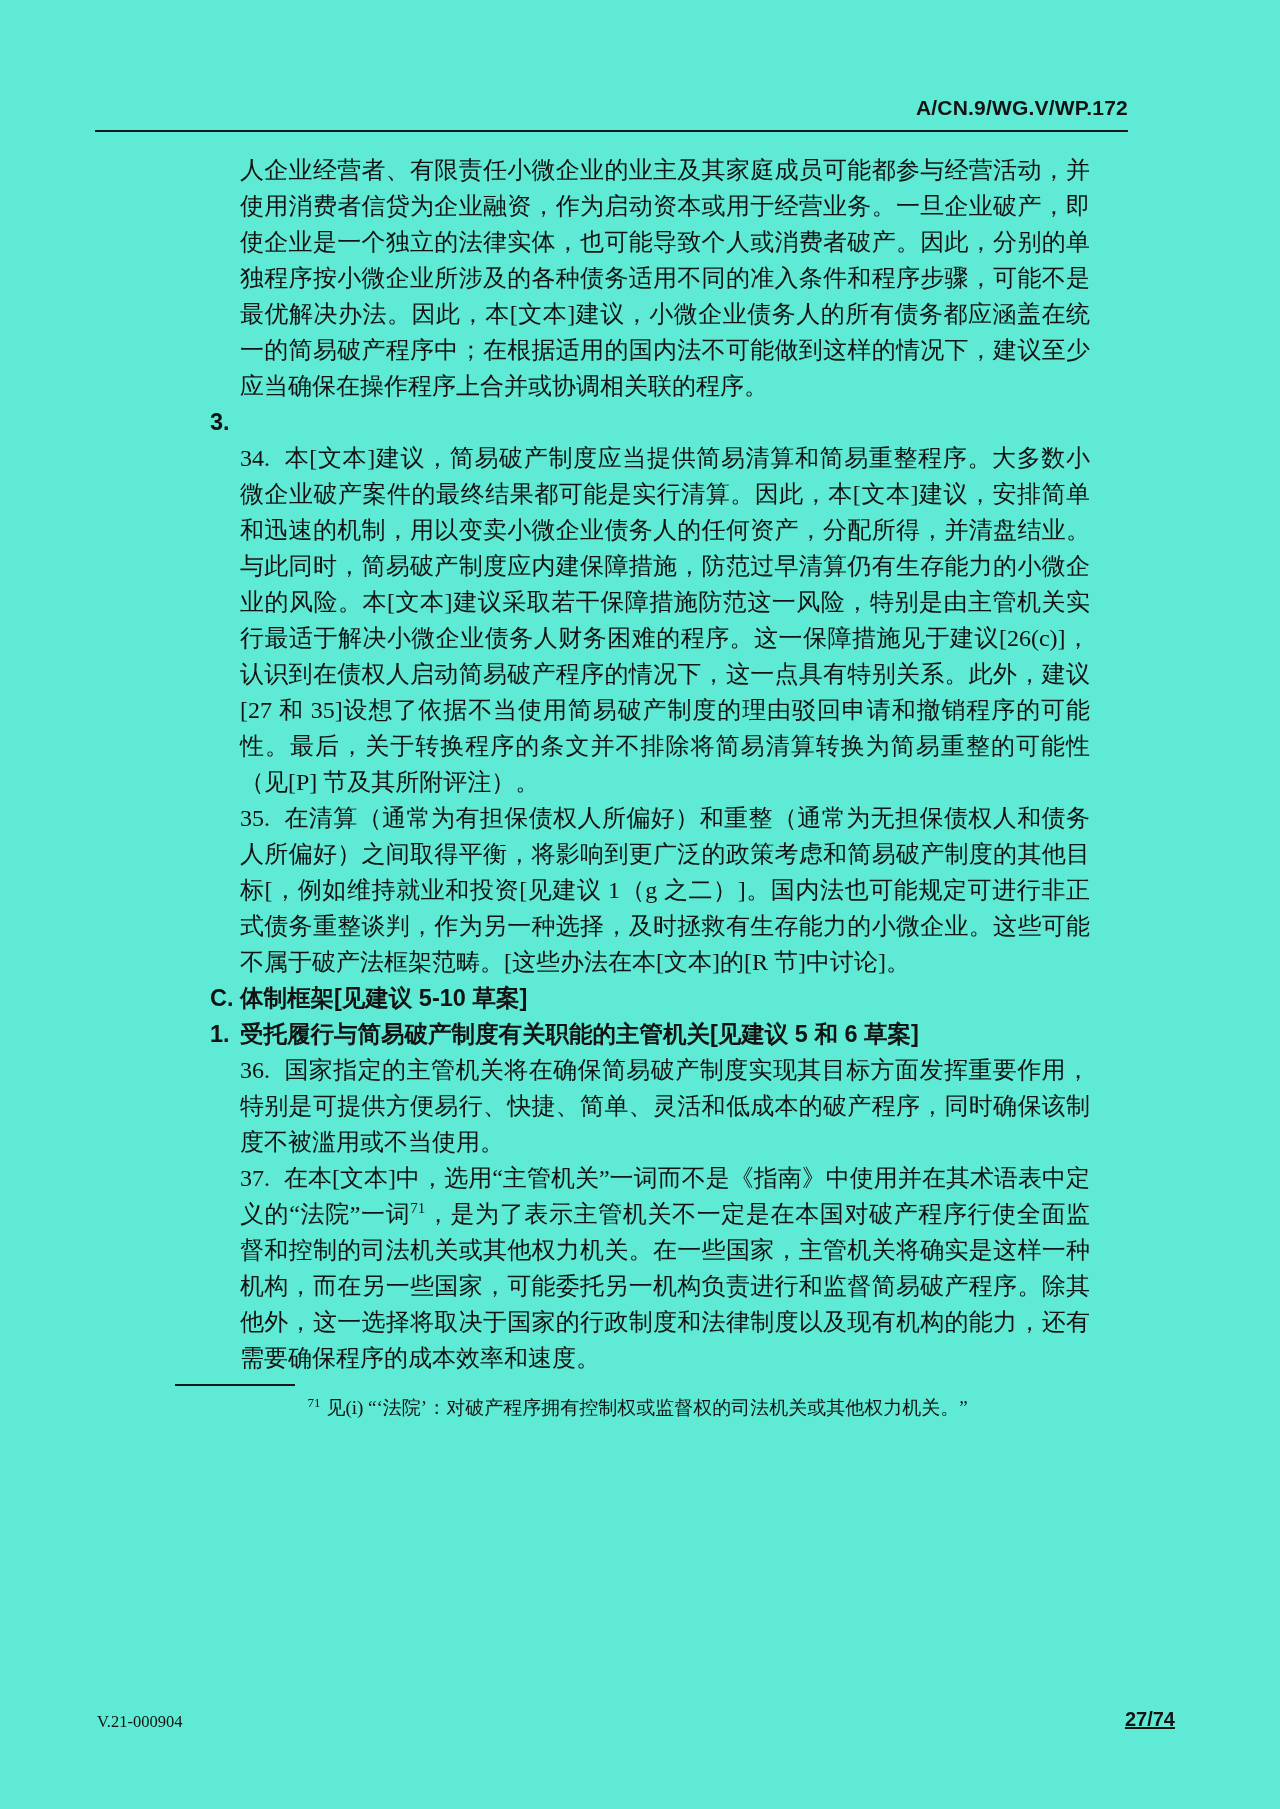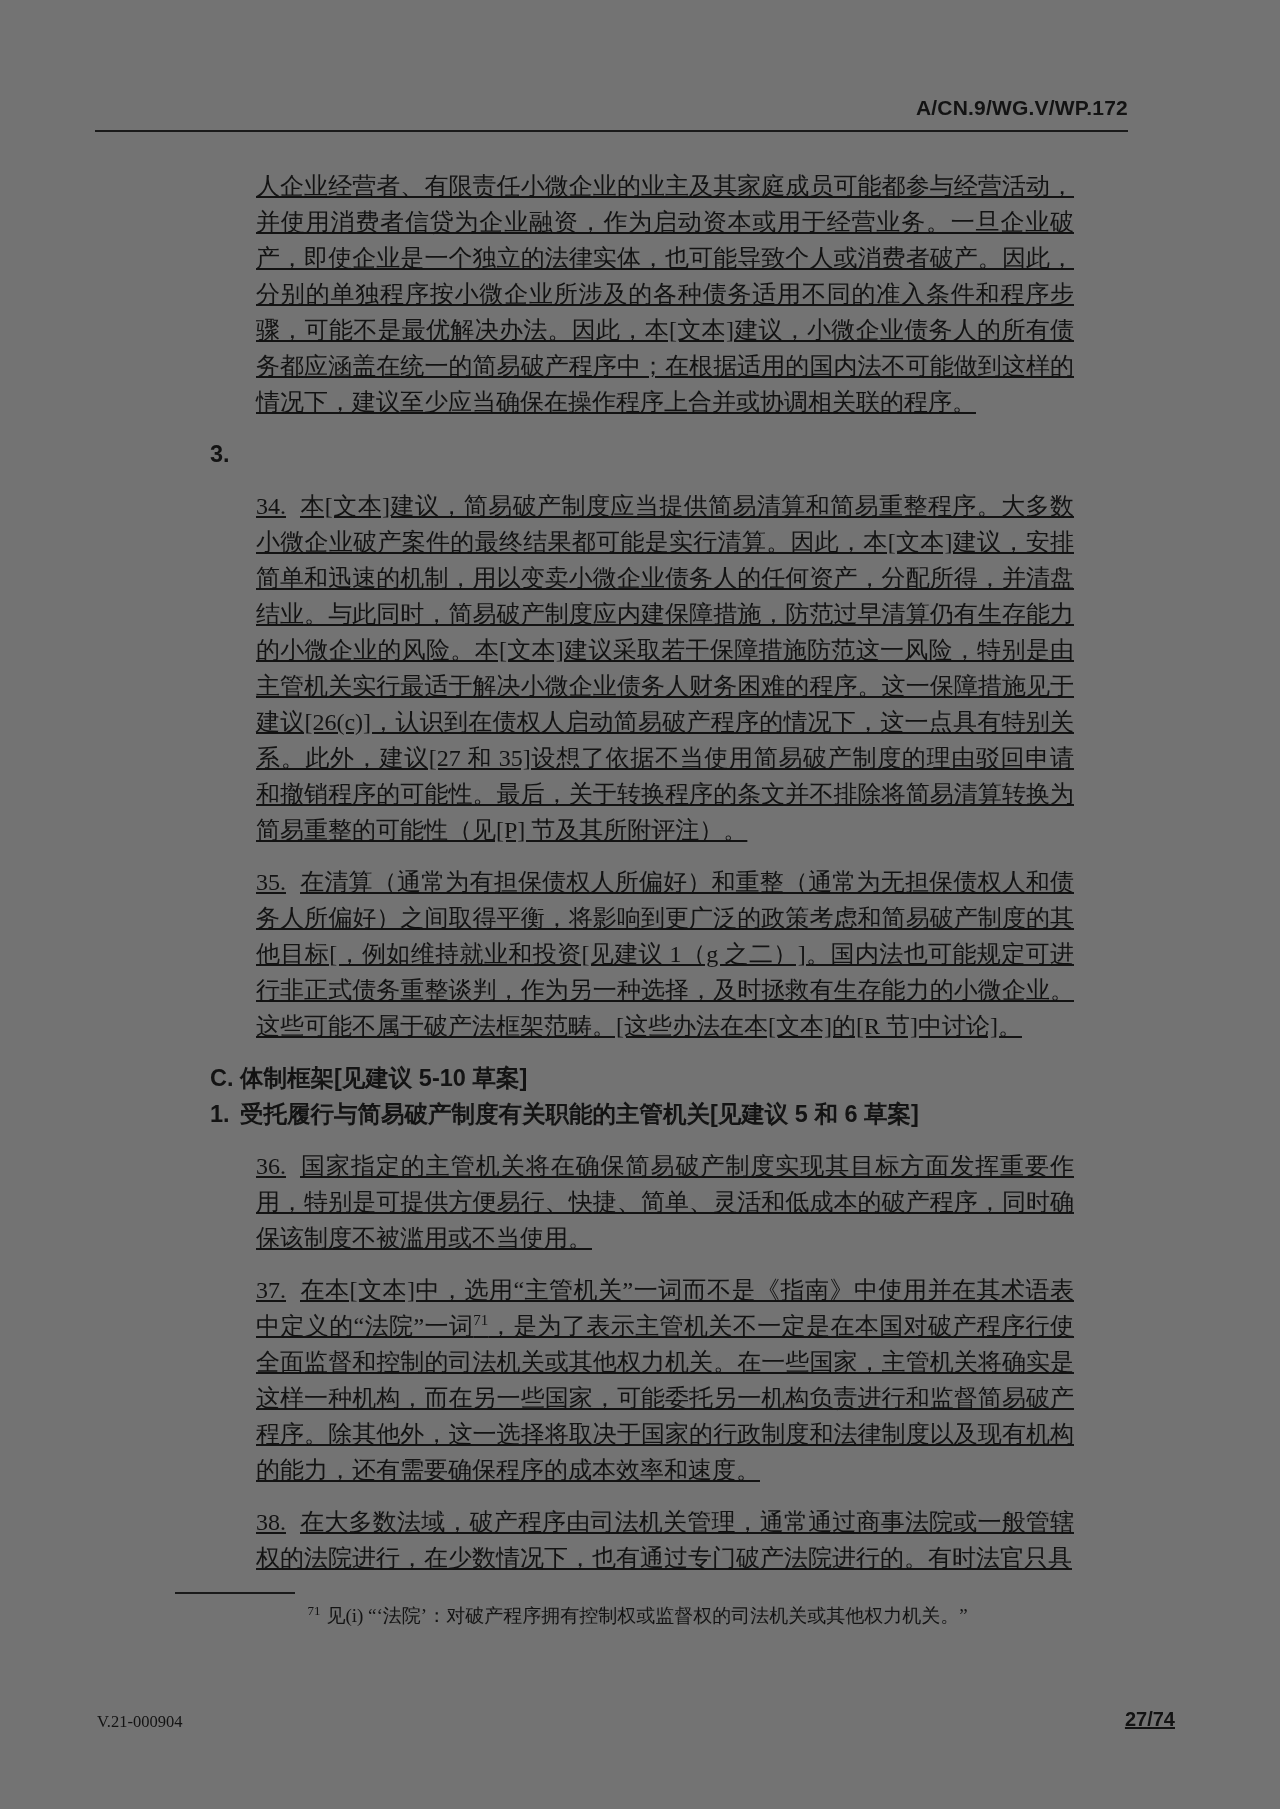--- a/index.html
+++ b/index.html
@@ -1,42 +1,41 @@
 <!DOCTYPE html>
 <html lang="zh"><head>
 <meta charset="utf-8">
 <style>
   html,body{margin:0;padding:0;background:#888;}
   .page{
     position:relative;
     width:1280px;height:1809px;
-    background:#737373;
+    background:#5eead4;
     margin:0 auto;
     font-family:"Liberation Serif","DejaVu Serif",serif;
     color:#131313;
     overflow:hidden;
   }
   .doc-symbol{
     position:absolute;top:96px;right:152px;
     font-family:"Liberation Sans","DejaVu Sans",sans-serif;
     font-weight:bold;font-size:21px;letter-spacing:.2px;
   }
   .header-rule{
     position:absolute;top:130px;left:95px;right:152px;
     border-top:2px solid #1a1a1a;height:0;
   }
   .body-col{
     position:absolute;top:152px;left:240px;width:850px;
   }
   p.para{
-    margin:16px;
+    margin:0;
     font-size:24px;line-height:36px;
     text-align:justify;
     text-justify:inter-ideograph;
-    text-decoration:underline;
   }
   .pnum{padding-right:14px;}
   .para-gap{margin-top:9px;}
   h2.heading{
     display:flex;align-items:baseline;
     margin:0 0 0 -30px;
     font-family:"Liberation Sans","DejaVu Sans",sans-serif;
     font-weight:bold;font-size:23.5px;line-height:36px;
   }
   h2.heading .hnum{flex:none;width:30px;}
@@ -95,21 +94,20 @@
 
     <h2 class="heading mt-h1">
       <span class="hnum">1.</span>
       <span class="htitle">受托履行与简易破产制度有关职能的主管机关[见建议 5 和 6 草案]</span>
     </h2>
 
     <p class="para mt-p36"><span class="pnum">36.</span><span>国家指定的主管机关将在确保简易破产制度实现其目标方面发挥重要作用，特别是可提供方便易行、快捷、简单、灵活和低成本的破产程序，同时确保该制度不被滥用或不当使用。</span></p>
 
     <p class="para para-gap"><span class="pnum">37.</span><span>在本[文本]中，选用“主管机关”一词而不是《指南》中使用并在其术语表中定义的“法院”一词</span><sup class="fnref">71</sup><span>，是为了表示主管机关不一定是在本国对破产程序行使全面监督和控制的司法机关或其他权力机关。在一些国家，主管机关将确实是这样一种机构，而在另一些国家，可能委托另一机构负责进行和监督简易破产程序。除其他外，这一选择将取决于国家的行政制度和法律制度以及现有机构的能力，还有需要确保程序的成本效率和速度。</span></p>
 
-    <p class="para para-gap"><span class="pnum">38.</span><span>在大多数法域，破产程序由司法机关管理，通常通过商事法院或一般管辖权的法院进行，在少数情况下，也有通过专门破产法院进行的。有时法官只具</span></p>
 
     <div class="footnote-sep"></div>
 
     <p class="footnote"><sup>71</sup><span>见(i) “‘法院’：对破产程序拥有控制权或监督权的司法机关或其他权力机关。”</span></p>
 
   </div>
 
   <div class="footer-left">V.21-000904</div>
   <div class="footer-right">27/74</div>
 

